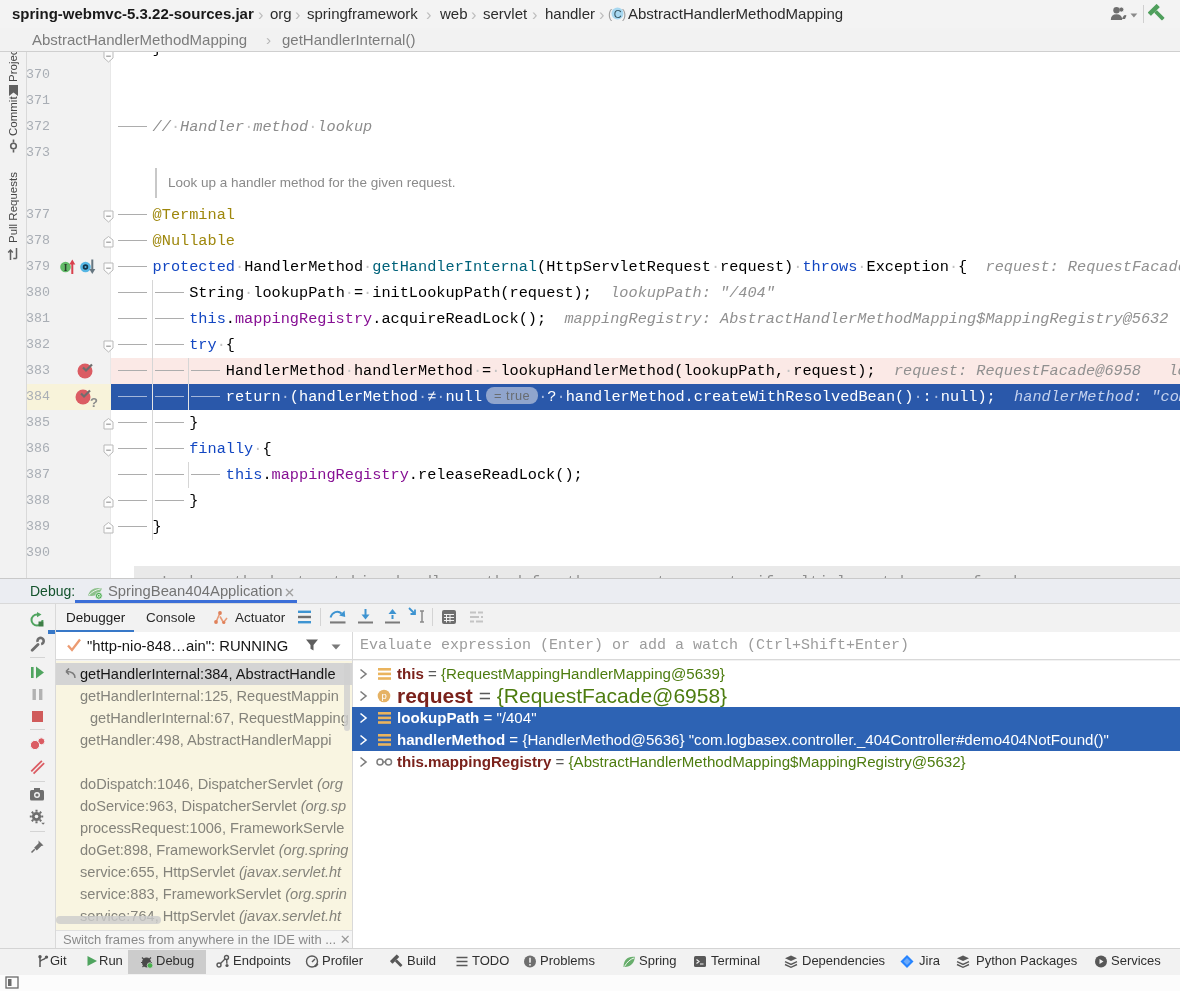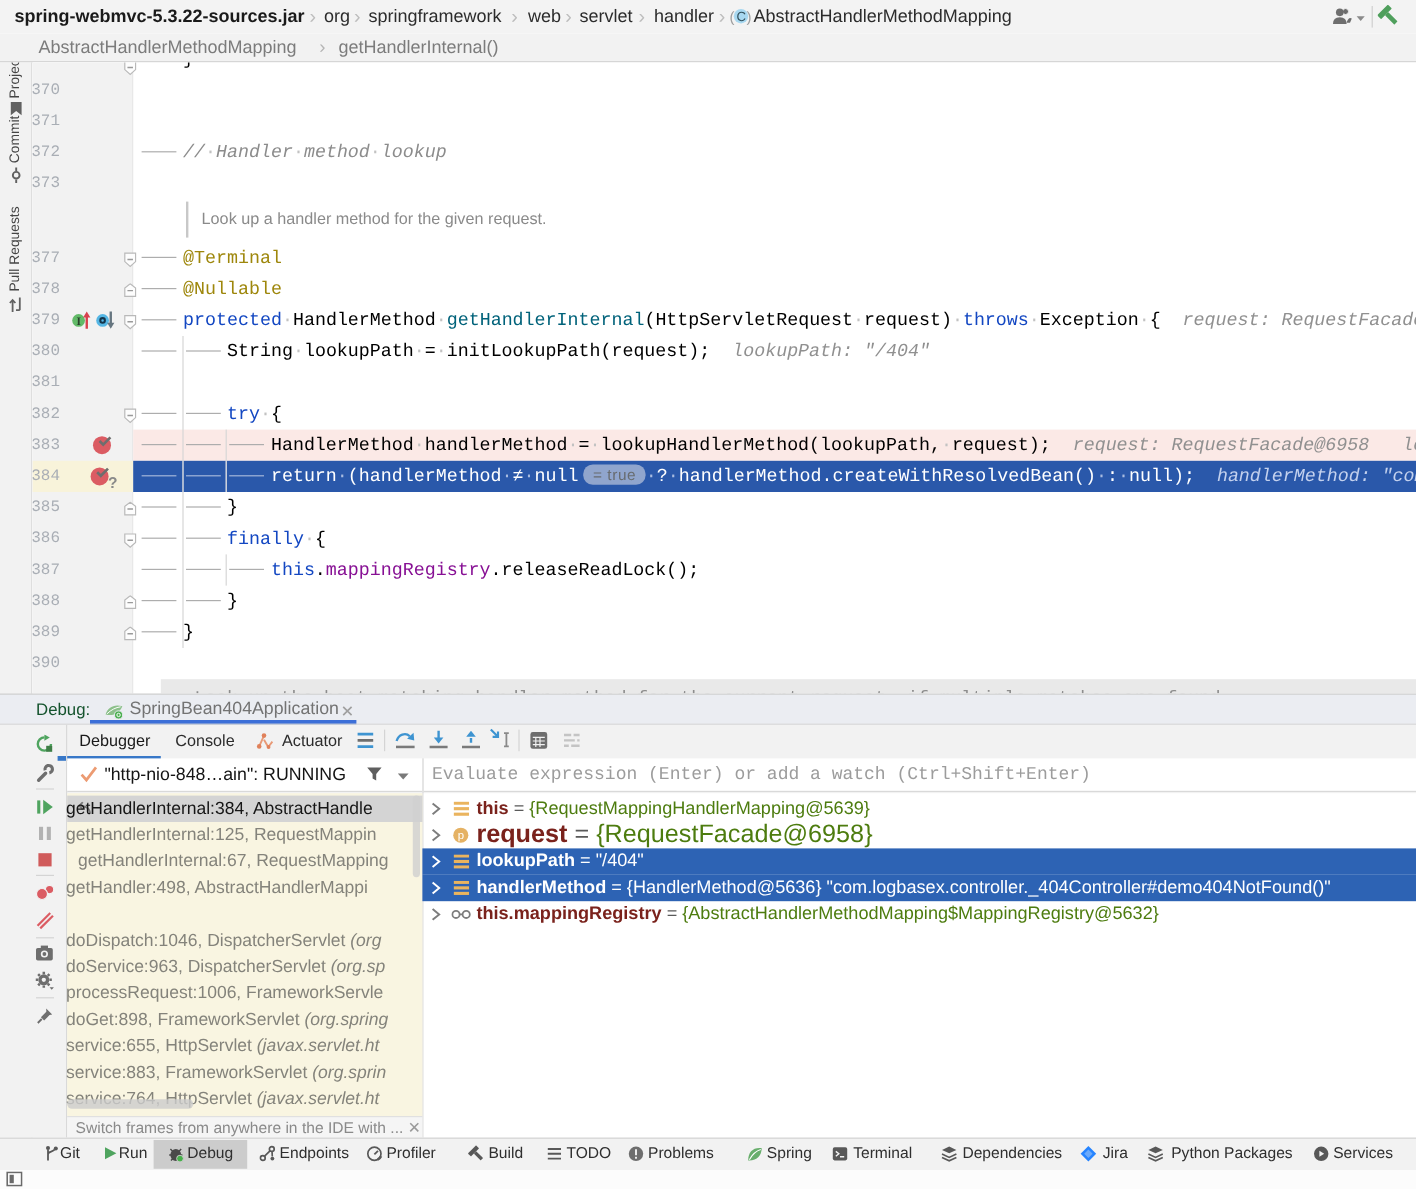--- a/index.html
+++ b/index.html
@@ -16,21 +16,21 @@
 t1::before{content:"";position:absolute;left:2px;width:29px;top:12px;height:1px;background:#adadad}
 .bluerow w{color:#a9bce0}.bluerow .h{color:#c3d1ee}.bluerow t1::before{background:#a3b6da}
 .bluerow,.bluerow .k,.bluerow .fp{color:#fff}
 .chip{display:inline-block;background:#90a5cd;color:#686c70;border-radius:8px;
  font-size:12.8px;line-height:17px;height:17px;padding:0 8px;vertical-align:1px;margin-left:4px;
  font-family:"Liberation Sans",sans-serif;letter-spacing:0.5px}
 .gnum{position:absolute;left:-7px;width:30px;height:26px;line-height:26px;text-align:right;
  font-family:"Liberation Mono",monospace;font-size:13.3px;color:#a9aeb5}
 .ig{position:absolute;width:1px;background:#d6d6d6}
 .frow{position:absolute;left:55px;width:293px;height:22px;line-height:22px;white-space:pre;
- overflow:hidden;font-size:14.6px;color:#84837b;}
+ overflow:hidden;font-size:14.6px;color:#84837b;padding-left:25px}
 .vrow{position:absolute;left:352px;width:828px;height:22px;line-height:22px;white-space:pre;
  overflow:hidden;font-size:14.3px}
 .vname{color:#7a221c;font-weight:bold}.vval{color:#4d7c0f}.veq{color:#5a5a5a}
 .sel{background:#2d63b4}
 .sb-item{position:absolute;top:0;height:26px;line-height:26px;font-size:13px;color:#2f2f2f;white-space:pre}
 svg{display:block}
 </style></head><body>
 <div id="page">
 
 <div class="abs" style="left:0;top:0;width:1180px;height:28px;background:#f3f3f3"></div>
@@ -181,20 +181,21 @@
         <circle cx="10" cy="11" r="7.5" fill="#db5c63"></circle>
         <path d="M8 7.5 l3 3 6-6" stroke="#6e6e6e" stroke-width="2.2" fill="none"></path>
         <text x="17" y="21" font-size="13" font-weight="bold" fill="#8a8a8a" font-family="Liberation Sans">?</text>
       </svg>
 <div class="cl " style="top:-16px"><t1></t1>}</div>
 <div class="cl " style="top:62px"><t1></t1><span class="cm">//<w>·</w>Handler<w>·</w>method<w>·</w>lookup</span></div>
 <div class="cl " style="top:150px"><t1></t1><span class="an">@Terminal</span></div>
 <div class="cl " style="top:176px"><t1></t1><span class="an">@Nullable</span></div>
 <div class="cl " style="top:202px"><t1></t1><span class="k">protected</span><w>·</w>HandlerMethod<w>·</w><span class="md">getHandlerInternal</span>(HttpServletRequest<w>·</w>request)<w>·</w><span class="k">throws</span><w>·</w>Exception<w>·</w>{<span class="h">  request: RequestFacade@6958</span></div>
 <div class="cl " style="top:228px"><t1></t1><t1></t1>String<w>·</w>lookupPath<w>·</w>=<w>·</w>initLookupPath(request);<span class="h">  lookupPath: "/404"</span></div>
+<div class="cl " style="top:254px"><t1></t1><t1></t1><span class="k">this</span>.<span class="fp">mappingRegistry</span>.acquireReadLock();<span class="h">  mappingRegistry: AbstractHandlerMethodMapping$MappingRegistry@5632</span></div>
 <div class="cl " style="top:280px"><t1></t1><t1></t1><span class="k">try</span><w>·</w>{</div>
 <div class="cl " style="top:306px"><t1></t1><t1></t1><t1></t1>HandlerMethod<w>·</w>handlerMethod<w>·</w>=<w>·</w>lookupHandlerMethod(lookupPath,<w>·</w>request);<span class="h">  request: RequestFacade@6958   lookupPath: "/404"</span></div>
 <div class="cl bluerow" style="top:332px"><t1></t1><t1></t1><t1></t1><span class="k">return</span><w>·</w>(handlerMethod<w>·</w>≠<w>·</w><span class="k">null</span><span class="chip">= true</span><w>·</w>?<w>·</w>handlerMethod.createWithResolvedBean()<w>·</w>:<w>·</w><span class="k">null</span>);<span class="h">  handlerMethod: "com.logbasex.controller._404Controller#demo404NotFound()"</span></div>
 <div class="cl " style="top:358px"><t1></t1><t1></t1>}</div>
 <div class="cl " style="top:384px"><t1></t1><t1></t1><span class="k">finally</span><w>·</w>{</div>
 <div class="cl " style="top:410px"><t1></t1><t1></t1><t1></t1><span class="k">this</span>.<span class="fp">mappingRegistry</span>.releaseReadLock();</div>
 <div class="cl " style="top:436px"><t1></t1><t1></t1>}</div>
 <div class="cl " style="top:462px"><t1></t1>}</div>
 <div class="abs" style="left:128px;top:116px;width:2px;height:30px;background:#c8c8c8"></div>
 <div class="abs" style="left:141px;top:114px;height:34px;line-height:34px;font-size:13.5px;color:#8a8a8a">Look up a handler method for the given request.</div>

